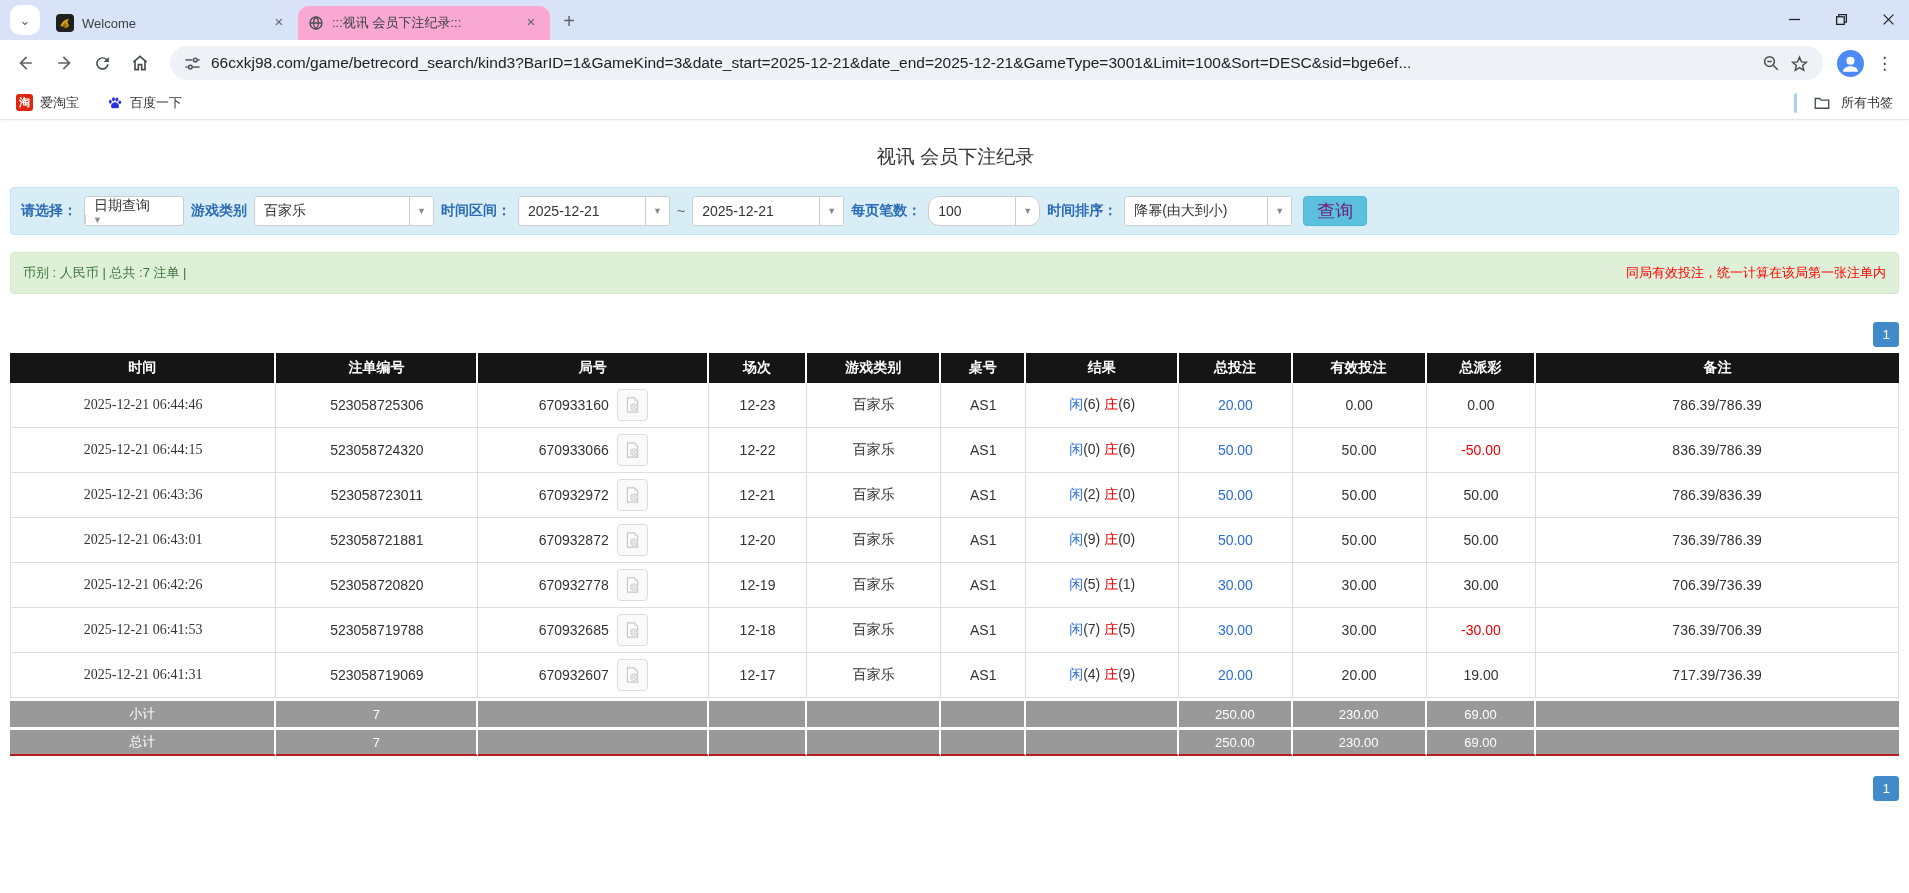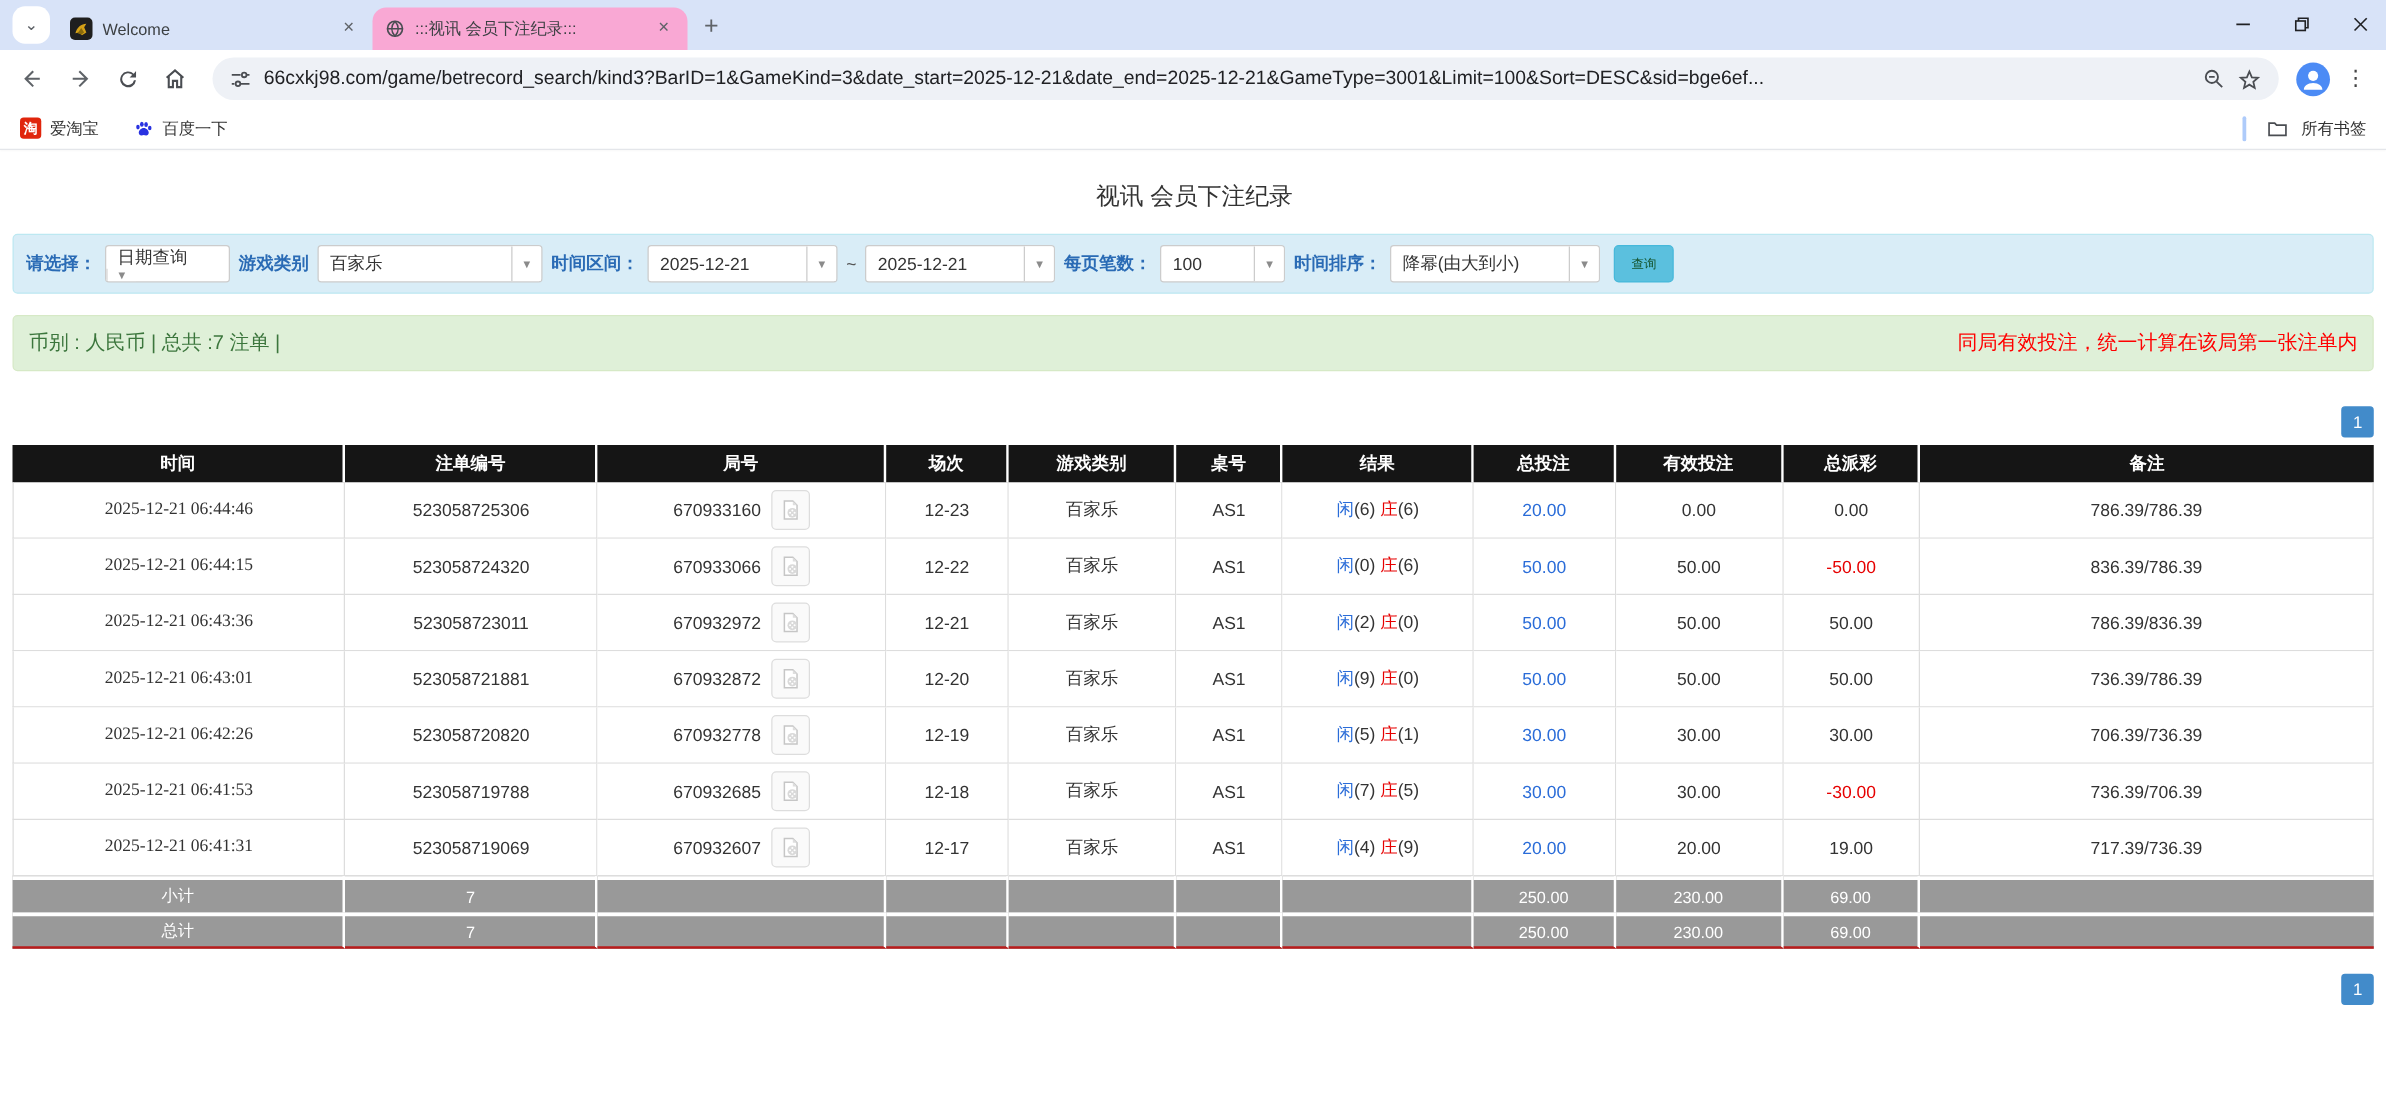--- a/index.html
+++ b/index.html
@@ -40,26 +40,26 @@
   .page-title { font-size: 19px; color: #333; margin: 24px 0 0 2px; font-weight: normal; text-align: center; }
 
   .filter-well { margin-top: 17px; background: #d9edf7; border: 1px solid #bce8f1; border-radius: 4px;
                  padding: 8px 10px; display: flex; align-items: center; gap: 7px; font-size: 14px; }
   .f-label { color: #2a6bb5; font-weight: bold; white-space: nowrap; }
   .tilde { color: #555; }
   .combo { display: flex; height: 30px; background: #fff; border: 1px solid #ccc; border-radius: 3px; overflow: hidden; cursor: pointer; }
   .combo .val { flex: 1; display: flex; align-items: center; padding: 0 9px; color: #333; white-space: nowrap; overflow: hidden; }
   .combo .arrow { width: 24px; border-left: 1px solid #ccc; display: flex; align-items: center; justify-content: center;
                   color: #8b8b8b; font-size: 9px; background: #fff; flex: none; }
-  .w-select { width: 100px; flex-direction: column; } .w-game { width: 180px; } .w-date { width: 152px; } .w-size { width: 100px; } .w-sort { width: 168px; }
+  .w-select { width: 100px; flex-direction: column; } .w-game { width: 180px; } .w-date { width: 152px; } .w-size { width: 112px; border-radius: 11px; } .w-sort { width: 168px; }
   .btn-search { height: 30px; padding: 0 13px; background: #5bc0de; border: 1px solid #46b8da; border-radius: 4px;
-                color: #14532d; font-size: 10px; cursor: pointer; margin-left: 4px; }
+                color: #701a75; font-size: 18px; cursor: pointer; margin-left: 4px; }
 
   .summary-bar { margin-top: 17px; background: #dff0d8; border: 1px solid #d6e9c6; border-radius: 4px;
-                 padding: 11px 12px; display: flex; justify-content: space-between; align-items: flex-start; font-size: 16px; }
+                 padding: 11px 12px; display: flex; justify-content: space-between; align-items: flex-start; font-size: 13px; }
   .summary-left { color: #3c763d; }
   .summary-right { color: #f00; }
 
   .pager { text-align: right; }
   .pager.top { margin: 28px 0 6px; }
   .pager.bottom { margin: 20px 0 0; }
   .page-btn { display: inline-block; padding: 4px 8px; background: #428bca; border: 1px solid #428bca; border-radius: 3px;
               color: #fff; font-size: 13.5px; cursor: pointer; }
 
   

